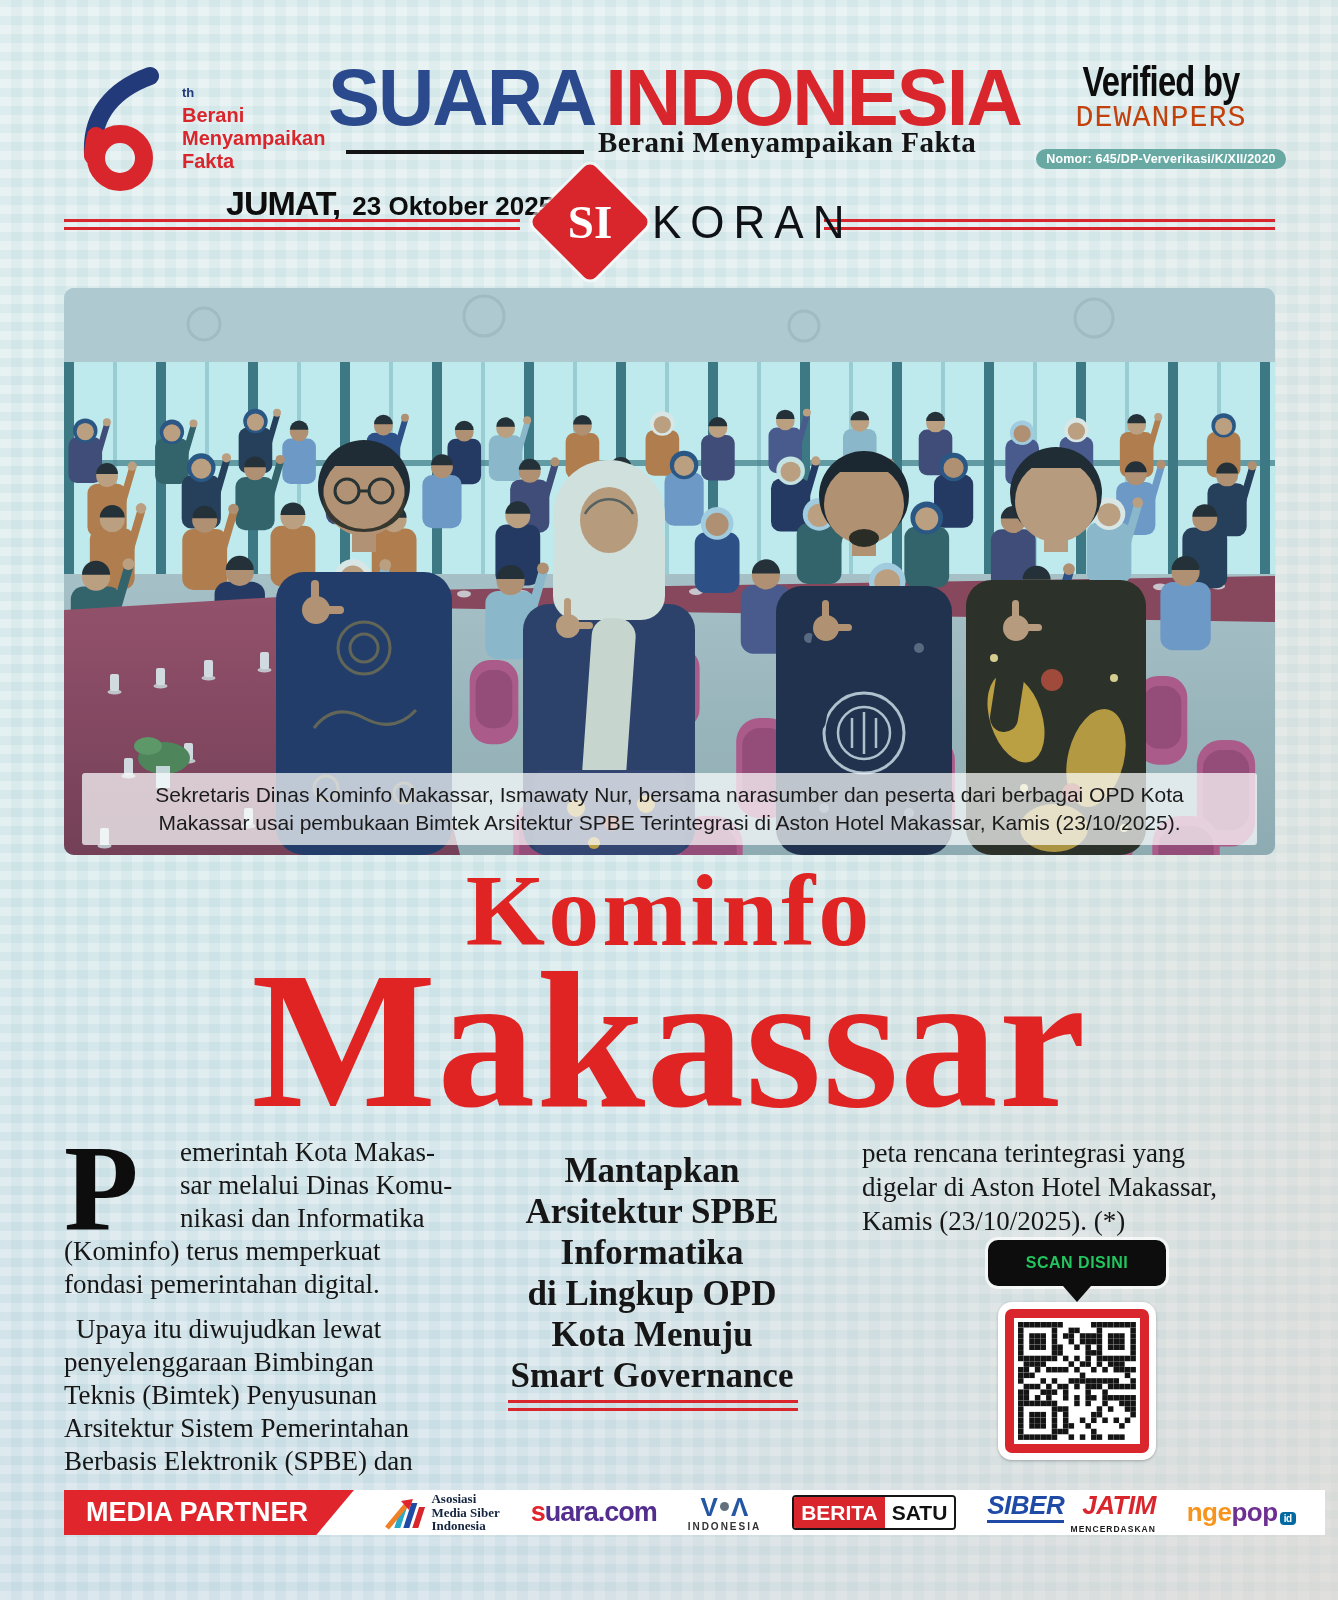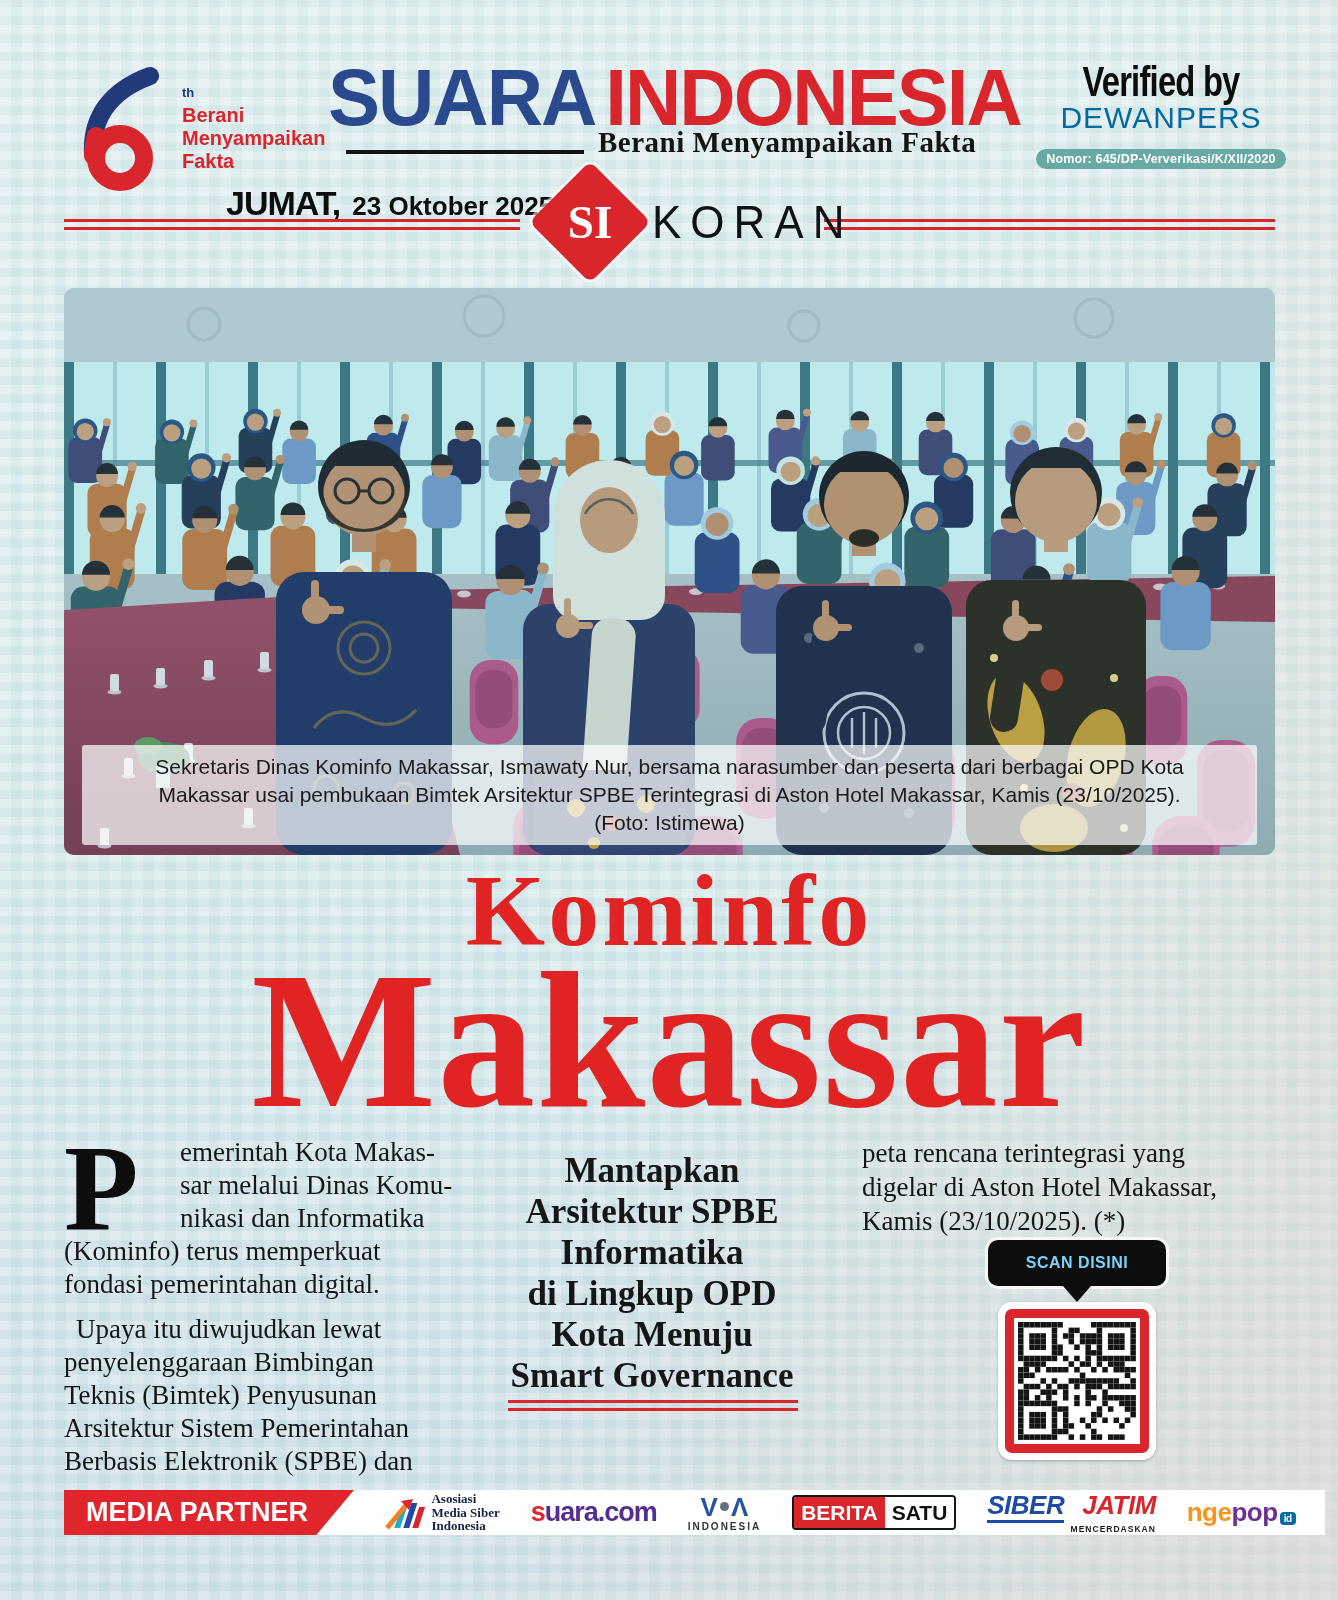--- a/index.html
+++ b/index.html
@@ -21,21 +21,21 @@
 
   .masthead{left:328px;top:58px;white-space:nowrap;font-weight:900;font-size:78px;line-height:1;
     letter-spacing:-2px;transform:scaleY(1.02);transform-origin:left top;}
   .masthead .blue{color:#2b4a8e;margin-right:10px;}
   .masthead .red{color:#d9262c;}
   .mast-rule{left:346px;top:150px;width:238px;height:4px;background:#141414;}
   .mast-tagline{left:598px;top:126px;font-family:"Liberation Serif",serif;font-weight:900;font-size:29px;color:#141414;letter-spacing:.5px;}
 
   .verified{left:1030px;top:62px;width:262px;text-align:center;}
   .verified .v1{font-weight:900;font-size:42px;line-height:40px;color:#0d0d0d;transform:scaleX(.78);transform-origin:center;letter-spacing:-1px;}
-  .verified .v2{font-family:Liberation Sans, sans-serif;font-size:30px;line-height:32px;color:#0369a1;letter-spacing:1px;}
+  .verified .v2{font-family:Liberation Mono, monospace;font-size:30px;line-height:32px;color:#c2410c;letter-spacing:1px;}
   .verified .pill{display:inline-block;margin-top:15px;background:#68a9a3;color:#fff;font-weight:700;font-size:12.5px;
      padding:3px 10px;border-radius:11px;letter-spacing:.2px;}
 
   .dateline{left:226px;top:184px;display:flex;align-items:baseline;gap:12px;color:#0d0d0d;}
   .dateline .day{font-weight:900;font-size:34px;letter-spacing:-1px;}
   .dateline .date{font-weight:700;font-size:26px;}
 
   .rule2{height:5px;border-top:3px solid #d9262c;border-bottom:3px solid #d9262c;}
   .rule-left{left:64px;top:219px;width:456px;}
   .rule-right{left:824px;top:219px;width:451px;}
@@ -66,21 +66,21 @@
   .para.p2{margin-top:12px;}
   .para.p2 > div:first-child{padding-left:12px;}
 
   .col2{left:494px;top:1150px;width:316px;text-align:center;font-weight:700;font-size:35px;line-height:41px;}
   .col2-rule{left:508px;top:1400px;width:290px;}
 
   .col3{left:862px;top:1136px;width:400px;font-size:27px;line-height:34px;}
 
   
   .scan-bubble{left:988px;top:1240px;width:178px;height:46px;background:#0d0d0d;border-radius:10px;
-     display:flex;align-items:center;justify-content:center;color:#7dd3fc;font-weight:700;font-size:16px;letter-spacing:.5px;
+     display:flex;align-items:center;justify-content:center;color:#22c55e;font-weight:700;font-size:16px;letter-spacing:.5px;
      box-shadow:0 0 0 3px rgba(255,255,255,.7);}
   .scan-bubble:after{content:"";position:absolute;left:50%;top:100%;margin-left:-14px;
      border:14px solid transparent;border-top:16px solid #0d0d0d;}
   .qr-frame{left:998px;top:1302px;width:158px;height:158px;background:#fff;border-radius:14px;
      box-shadow:0 1px 3px rgba(0,0,0,.25);}
   .qr-red{position:absolute;inset:7px;border:9px solid #d9252c;border-radius:7px;background:#fff;}
   .qr-red svg{position:absolute;left:50%;top:50%;transform:translate(-50%,-50%);}
 
   
   .footer{left:64px;top:1490px;width:1261px;height:45px;background:#fff;display:flex;align-items:center;}
@@ -548,21 +548,20 @@
         <circle cx="992" cy="205" r="46" fill="#191b22"></circle>
         <circle cx="992" cy="213" r="41" fill="#c09674"></circle>
         <path d="M958 180 a40 26 0 0 1 68 0" fill="#191b22"></path>
       </g>
     </g>
     <rect width="1211" height="567" fill="#66d0dc" opacity=".10"></rect>
   </svg>
   <div class="caption">
       <div>Sekretaris Dinas Kominfo Makassar, Ismawaty Nur, bersama narasumber dan peserta dari berbagai OPD Kota</div>
       <div>Makassar usai pembukaan Bimtek Arsitektur SPBE Terintegrasi di Aston Hotel Makassar, Kamis (23/10/2025).</div>
-      <div>(Foto: Istimewa)</div>
     </div>
 </div>
 
 <div class="abs headline1">Kominfo</div>
 <div class="abs headline2">Makassar</div>
 
 <div class="abs bodycol col1">
   <span class="dropcap">P</span>
   <div class="para p1 hang">
       <div>emerintah Kota Makas-</div>

